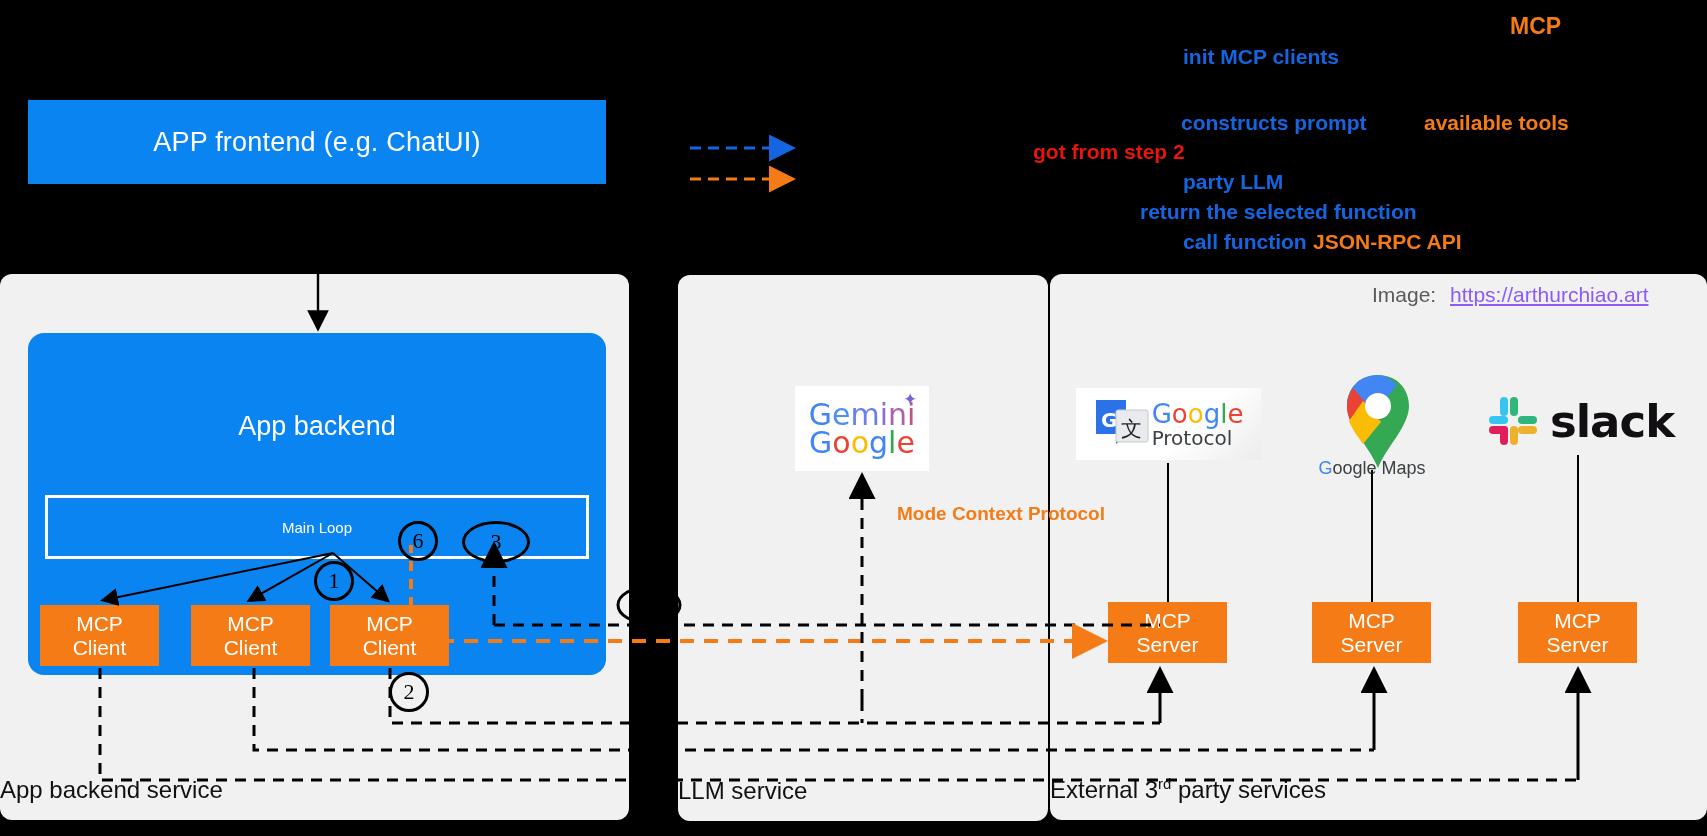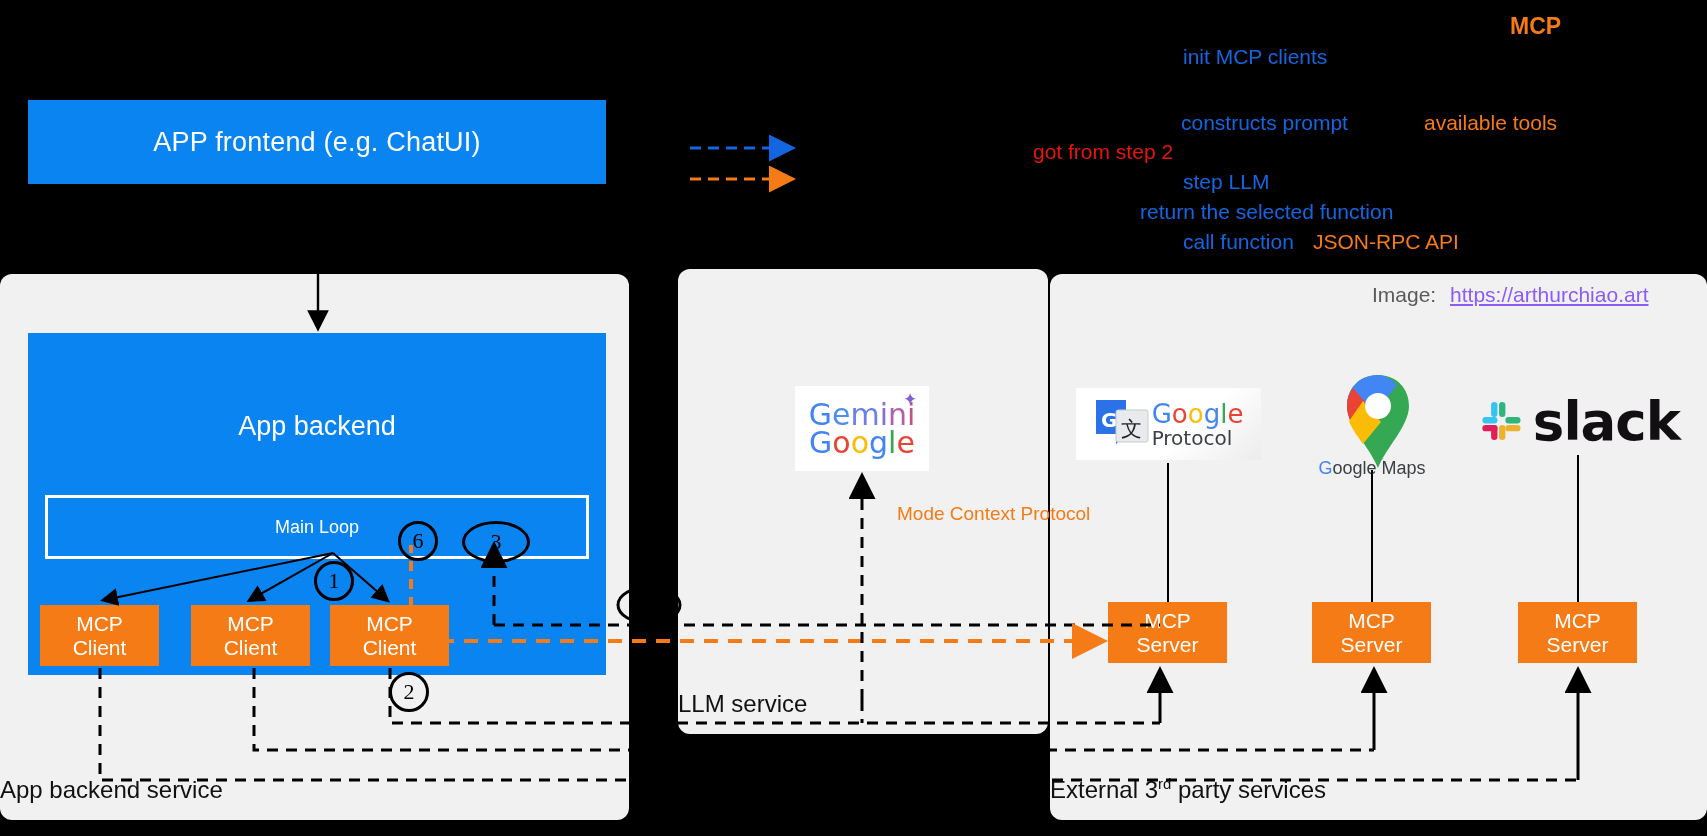--- a/index.html
+++ b/index.html
@@ -9,33 +9,33 @@
   .abs{position:absolute;}
 
   
   #frontend-box{left:28px;top:100px;width:578px;height:84px;background:#0a84f0;
     display:flex;align-items:center;justify-content:center;}
   #frontend-label{color:#fff;font-size:27px;letter-spacing:.2px;}
 
   
   .panel{background:#f1f1f1;border-radius:12px;}
   #panel-backend{left:0px;top:274px;width:629px;height:546px;}
-  #panel-llm{left:678px;top:269px;width:370px;height:465px;text-decoration:underline;}
+  #panel-llm{left:678px;top:275px;width:370px;height:546px;text-decoration:underline;}
   #panel-external{left:1050px;top:274px;width:657px;height:546px;}
   .panel-caption{position:absolute;bottom:16px;left:0;right:0;text-align:left;
     font-size:24px;color:#111;}
   .panel-caption sup{font-size:.62em;vertical-align:super;}
 
   
-  #backend-block{left:28px;top:333px;width:578px;height:342px;background:#0a84f0;}
+  #backend-block{left:28px;top:333px;width:578px;height:342px;background:#0a84f0;border-radius:16px;}
   #backend-title{position:absolute;left:0;right:0;top:78px;text-align:center;
     color:#fff;font-size:27px;}
   #main-loop{position:absolute;left:17px;top:162px;right:17px;height:58px;
     border:3px solid #fff;display:flex;align-items:center;justify-content:center;}
-  #main-loop-label{color:#fff;font-size:18px;}
+  #main-loop-label{color:#fff;font-size:15px;}
 
   
   .obox{background:#f47b15;color:#fff;display:flex;flex-direction:column;
     align-items:center;justify-content:center;line-height:1.12;font-size:21px;}
   .obox span{display:block;}
   #client-0{left:40px;top:605px;width:119px;height:61px;}
   #client-1{left:191px;top:605px;width:119px;height:61px;}
   #client-2{left:330px;top:605px;width:119px;height:61px;}
   #server-0{left:1108px;top:602px;width:119px;height:61px;}
   #server-1{left:1312px;top:602px;width:119px;height:61px;}
@@ -46,21 +46,21 @@
     display:flex;align-items:center;justify-content:center;font-size:22px;
     font-family:"Liberation Serif",serif;}
   .step.circle{border-radius:50%;width:34px;height:34px;}
   .step.oval{border-radius:50%;width:62px;height:36px;}
   #step-1{left:314px;top:561px;}
   #step-2{left:389px;top:672px;}
   #step-3{left:462px;top:521px;}
   #step-6{left:398px;top:521px;}
 
   
-  .ann{white-space:nowrap;font-size:21px;}
+  .ann{white-space:nowrap;font-size:21px;font-weight:bold;}
   .ann.blue{color:#1565e0;}
   .ann.orange{color:#f47b15;}
   .ann.red{color:#e8150c;}
   .ann.bold{font-weight:bold;}
   #ann-mcp{left:1510px;top:13px;font-size:23px;}
   #ann-init{left:1183px;top:45px;}
   #ann-constructs{left:1181px;top:111px;}
   #ann-tools{left:1424px;top:111px;}
   #ann-gotfrom{left:1033px;top:140px;}
   #ann-callllm{left:1183px;top:170px;}
@@ -86,41 +86,41 @@
   .gem-top{font-size:30px;font-weight:400;font-family:"DejaVu Sans",sans-serif;}
   .gem-bot{font-size:30px;font-weight:400;font-family:"DejaVu Sans",sans-serif;margin-top:-2px;}
   .sparkle{position:absolute;right:-2px;top:-9px;color:#7d62d9;font-size:17px;}
 
   .gt-text{font-family:"DejaVu Sans",sans-serif;line-height:1;}
   .gt-goog{font-size:26px;}
   .gt-sub{font-size:20px;color:#3c4043;margin-top:1px;}
 
   .maps-label{position:absolute;left:-44px;right:-44px;bottom:-4px;text-align:center;
     font-size:18px;color:#3c4043;white-space:nowrap;}
-  .slack-word{font-size:53px;font-weight:bold;color:#120f13;letter-spacing:-1px;
+  .slack-word{font-size:45px;font-weight:bold;color:#120f13;letter-spacing:-1px;
     font-family:"DejaVu Sans",sans-serif;}
 
   svg.overlay{position:absolute;left:0;top:0;width:1707px;height:836px;
     pointer-events:none;}
 </style>
 </head>
 <body>
 
 <div class="stage">
 
   <div class="abs" id="frontend-box">
     <div id="frontend-label">APP frontend (e.g. ChatUI)</div>
   </div>
 
   <div class="abs ann orange bold" id="ann-mcp">MCP</div>
   <div class="abs ann blue" id="ann-init">init MCP clients</div>
   <div class="abs ann blue" id="ann-constructs">constructs prompt</div>
   <div class="abs ann orange" id="ann-tools">available tools</div>
   <div class="abs ann red" id="ann-gotfrom">got from step 2</div>
-  <div class="abs ann blue" id="ann-callllm">step LLM</div>
+  <div class="abs ann blue" id="ann-callllm">party LLM</div>
   <div class="abs ann blue" id="ann-return">return the selected function</div>
   <div class="abs ann blue" id="ann-callfn">call function</div>
   <div class="abs ann orange" id="ann-jsonrpc">JSON-RPC API</div>
 
   <div class="abs panel" id="panel-backend">
     <div class="panel-caption">App backend service</div>
   </div>
 
   <div class="abs panel" id="panel-llm">
     <div class="panel-caption">LLM service</div>

